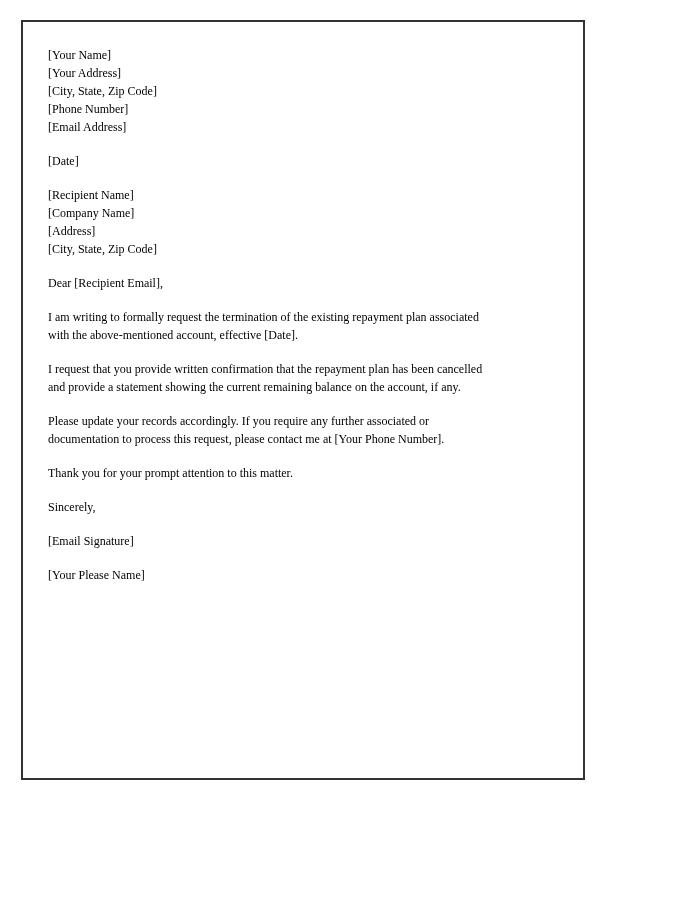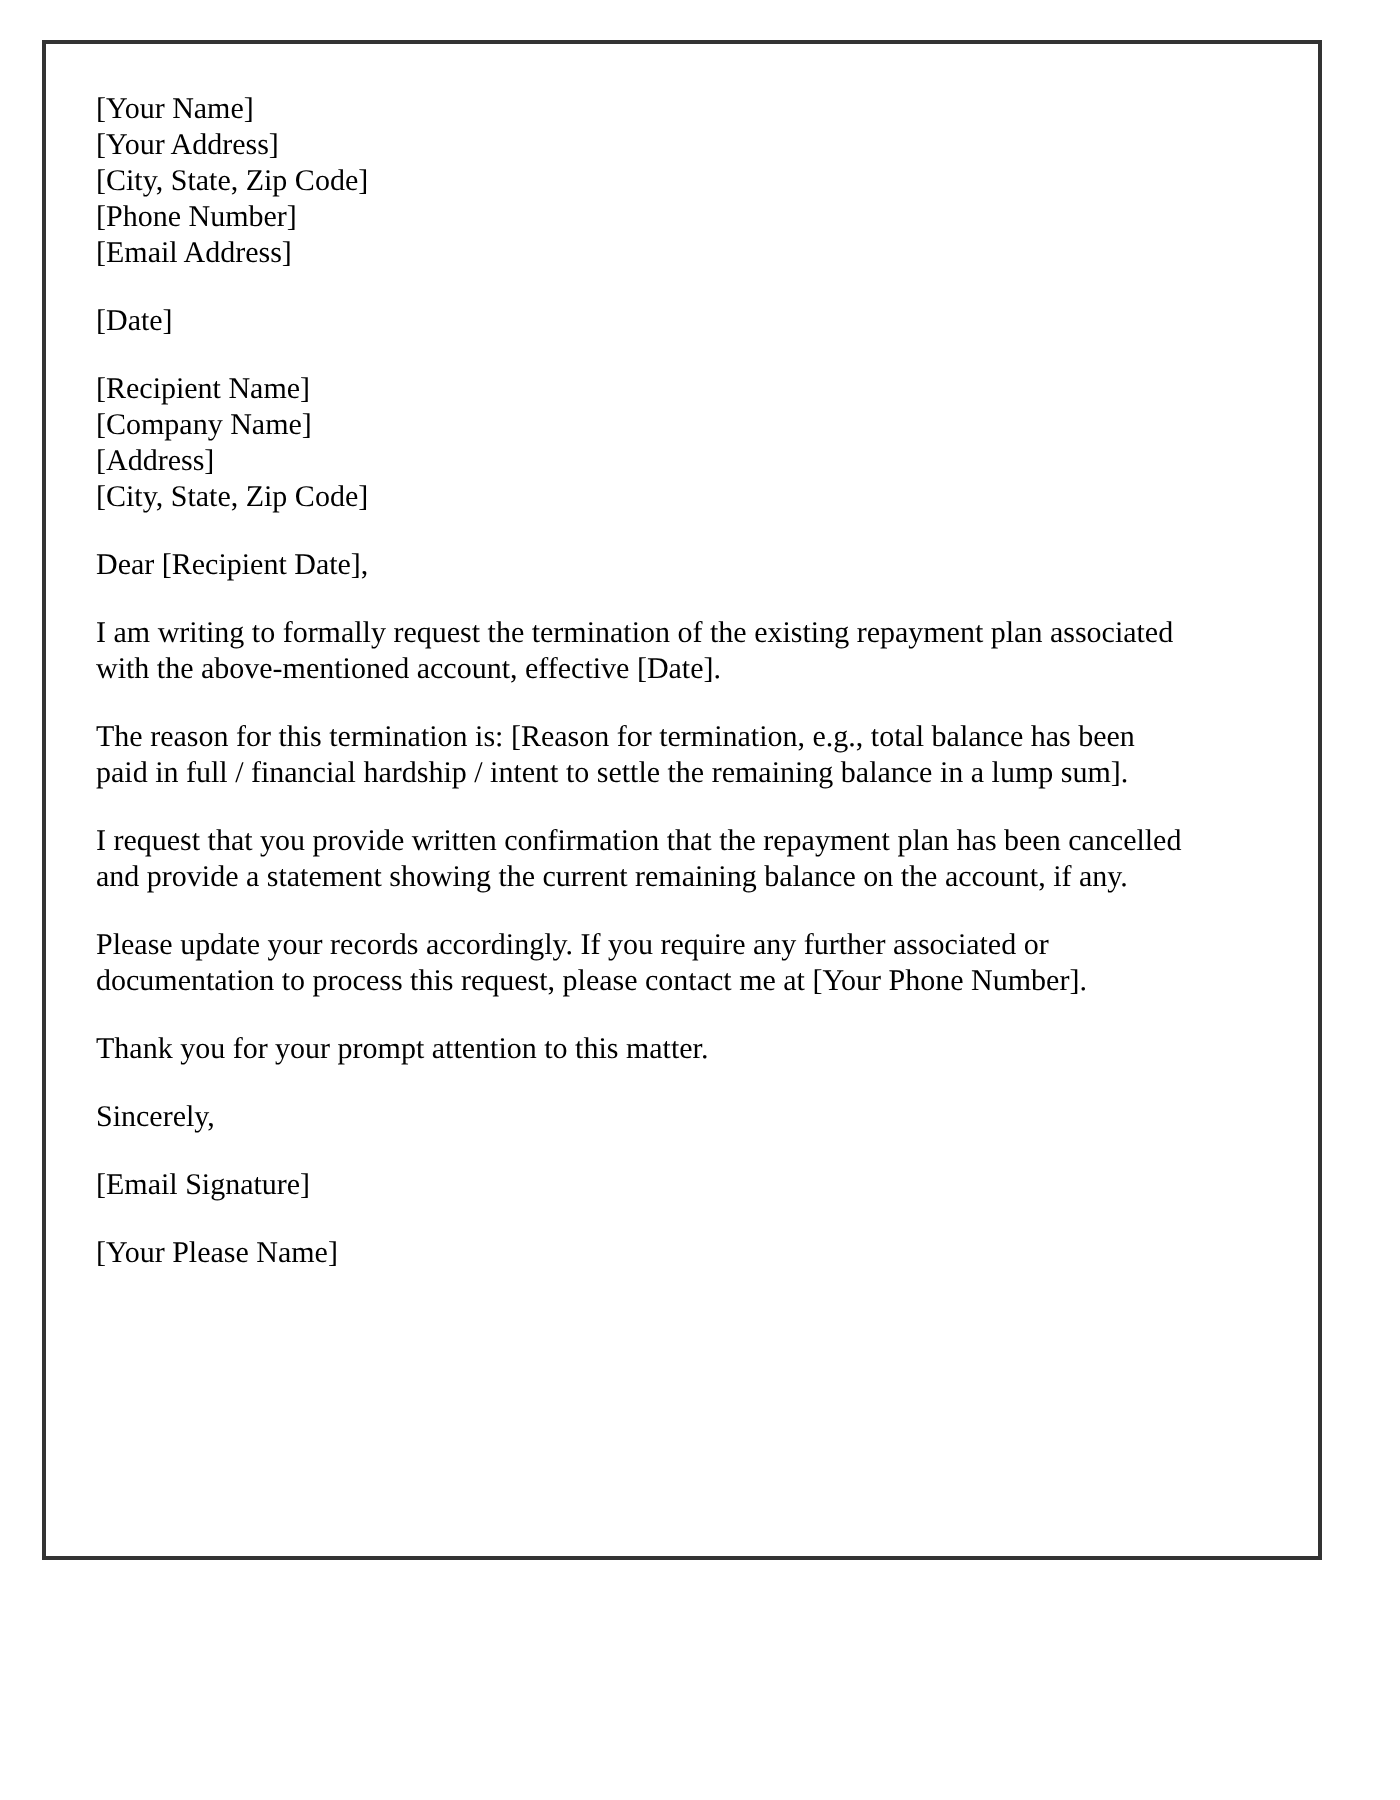--- a/index.html
+++ b/index.html
@@ -15,27 +15,27 @@
     position: relative;
     width: 700px;
     height: 900px;
     background: var(--page-background, #ffffff);
     overflow: hidden;
   }
   .letter-page {
     position: absolute;
     left: 21px;
     top: 20px;
-    width: 640px;
+    width: 564px;
     height: 760px;
     background: var(--page-background, #ffffff);
     border: 2px solid var(--border, #333333);
     padding: 8px 25px;
     color: var(--text, #000000);
-    font-size: 15px;
+    font-size: 12px;
     line-height: 18px;
   }
   .letter-page p {
     margin: 16px 0;
     white-space: pre-line; 
   }
 </style>
 </head>
 <body>
 
@@ -44,25 +44,23 @@
     <p>[Your Name]
 [Your Address]
 [City, State, Zip Code]
 [Phone Number]
 [Email Address]</p>
     <p>[Date]</p>
     <p>[Recipient Name]
 [Company Name]
 [Address]
 [City, State, Zip Code]</p>
-    <p>Dear [Recipient Date],</p>
+    <p>Dear [Recipient Email],</p>
     <p>I am writing to formally request the termination of the existing repayment plan associated
 with the above-mentioned account, effective [Date].</p>
-    <p>The reason for this termination is: [Reason for termination, e.g., total balance has been
-paid in full / financial hardship / intent to settle the remaining balance in a lump sum].</p>
     <p>I request that you provide written confirmation that the repayment plan has been cancelled
 and provide a statement showing the current remaining balance on the account, if any.</p>
     <p>Please update your records accordingly. If you require any further associated or
 documentation to process this request, please contact me at [Your Phone Number].</p>
     <p>Thank you for your prompt attention to this matter.</p>
     <p>Sincerely,</p>
     <p>[Email Signature]</p>
     <p>[Your Please Name]</p>
   </div>
 </div>

